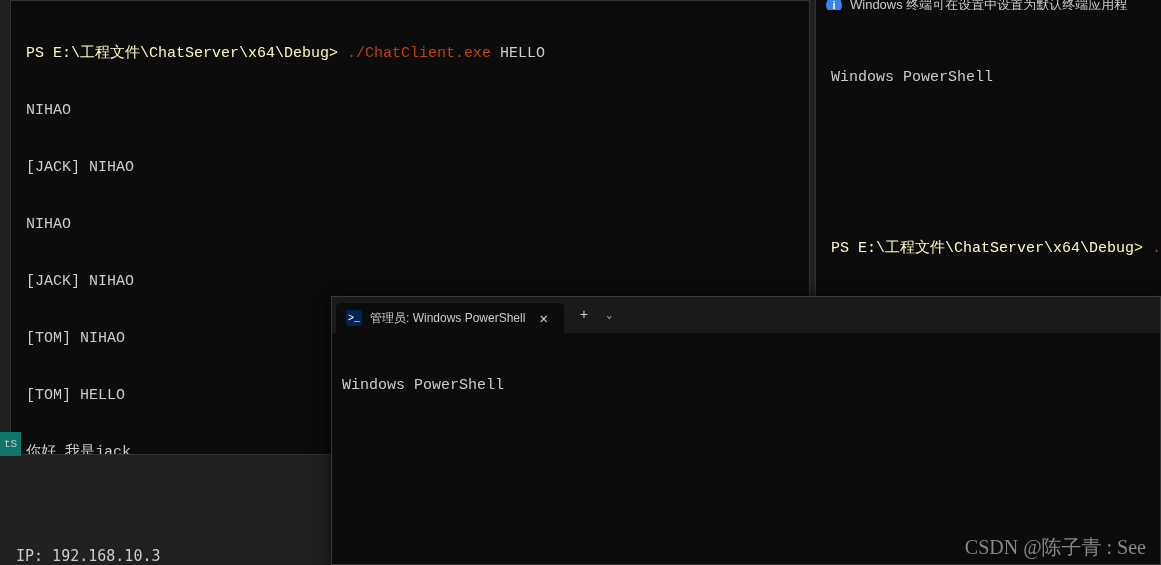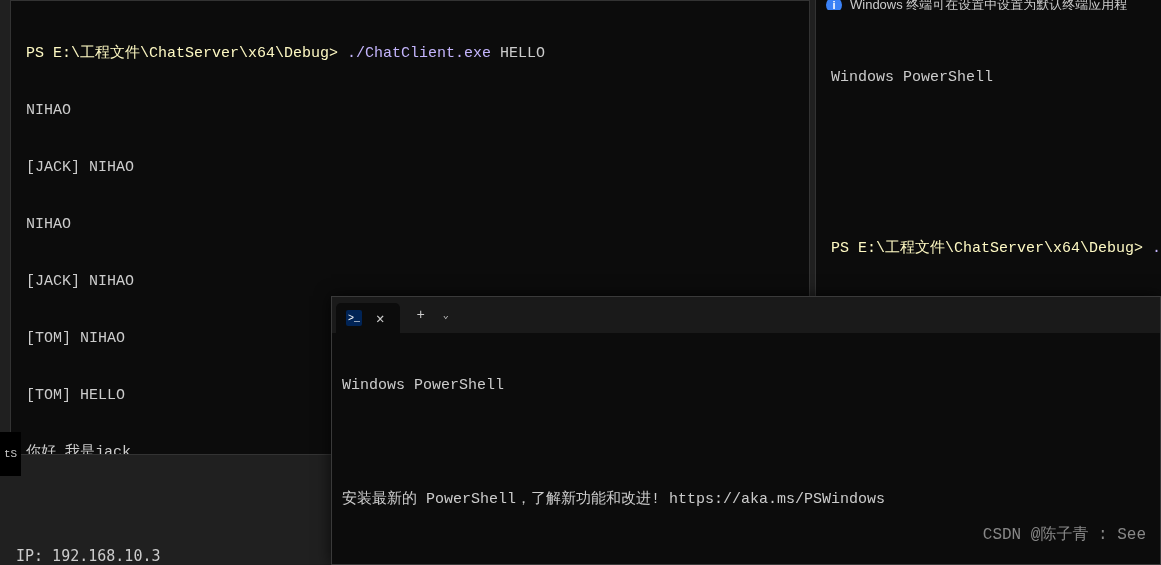--- a/index.html
+++ b/index.html
@@ -111,21 +111,21 @@
       line-height: 19px;
       white-space: pre;
     }
     .line {
       display: block;
     }
     .prompt {
       color: #fef9c3;
     }
     .cmd {
-      color: #c4b5fd;
+      color: #c2410c;
     }
     .info-banner {
       position: absolute;
       top: 0;
       left: 10px;
       right: 0;
       height: 10px;
       color: #ccc;
       font-size: 13px;
       font-family: 'Microsoft YaHei', sans-serif;
@@ -143,33 +143,33 @@
       font-size: 11px;
       display: flex;
       align-items: center;
       justify-content: center;
       font-weight: bold;
       flex-shrink: 0;
     }
     .watermark {
       position: absolute;
       right: 15px;
-      bottom: 20px;
+      bottom: 4px;
       color: #888;
-      font-size: 16px;
-      font-family: Liberation Mono, monospace;
+      font-size: 20px;
+      font-family: Liberation Serif, serif;
     }
     .small-badge {
       position: absolute;
       left: 0;
       top: 432px;
-      background: #000000;
+      background: #0f766e;
       color: #ccc;
       font-size: 11px;
-      padding: 16px 4px;
+      padding: 6px 4px;
     }
     .ip-text {
       position: absolute;
       left: 16px;
       bottom: 0px;
       color: #ccc;
       font-size: 15px;
       font-family: Consolas, monospace;
     }
     .right-content-block { padding-top: 30px; }
@@ -211,31 +211,31 @@
     
     
     
   </div>
 </div>
 
 <div class="terminal-front">
   <div class="title-bar">
     <div class="tab">
       <span class="tab-icon">&gt;_</span>
+      <span class="tab-title">管理员: Windows PowerShell</span>
       <span class="tab-close">✕</span>
     </div>
     <div class="tab-controls">
       <span class="new-tab-btn">+</span>
       <span class="dropdown-btn">⌄</span>
     </div>
   </div>
   <div class="terminal-content">
     <span class="line">Windows PowerShell</span>
     <span class="line"> </span>
-    <span class="line">安装最新的 PowerShell，了解新功能和改进! https://aka.ms/PSWindows</span>
     
     
     
     
     
     
   </div>
 </div>
 
 <div class="small-badge">tS</div>

